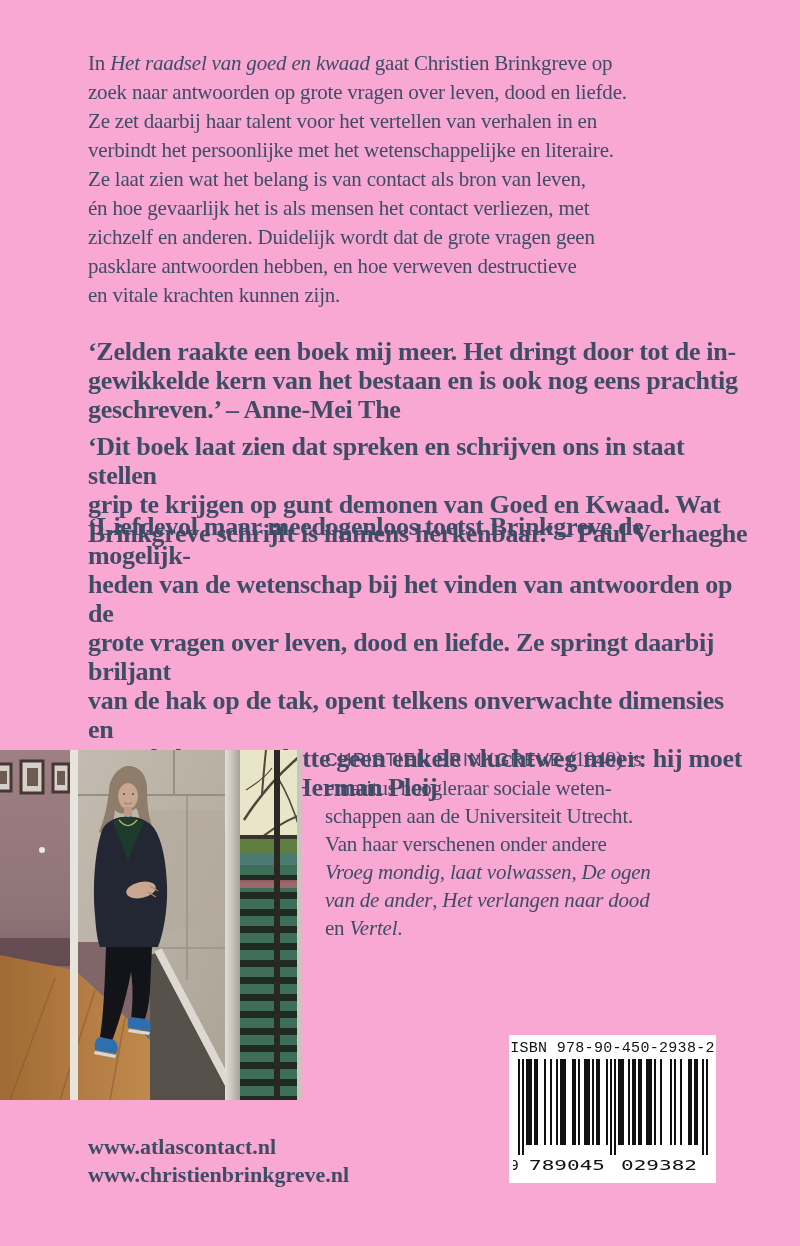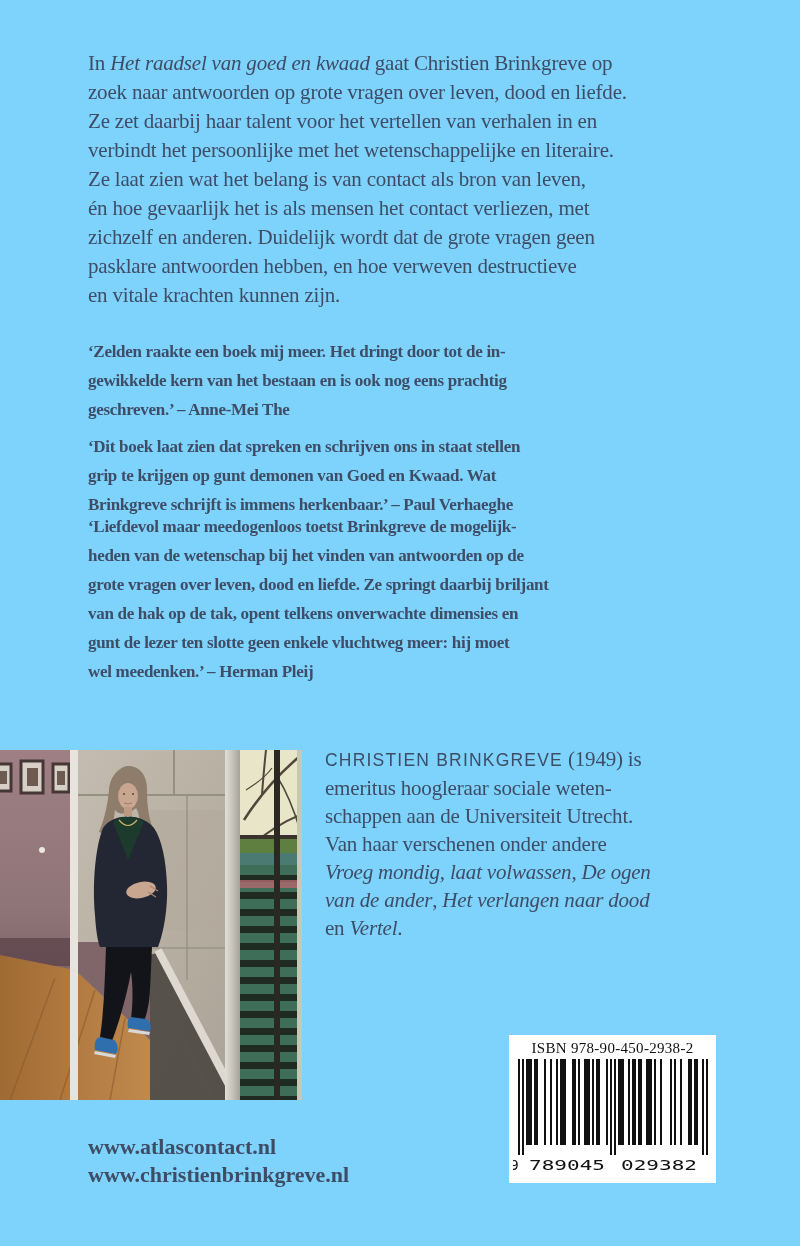--- a/index.html
+++ b/index.html
@@ -1,26 +1,26 @@
 <!DOCTYPE html>
 <html><head>
 <meta charset="utf-8">
 <style>
   html,body{margin:0;padding:0;background:#ccd6e8;}
   .cover{
     position:relative;width:800px;height:1246px;overflow:hidden;
-    background:#7dd3fc;color:#3e4c66;
+    background:#f9a8d4;color:#3e4c66;
     font-family:"Liberation Serif", serif;
   }
   .text-block{
     position:absolute;white-space:pre-line;
     font-size:21px;line-height:29px;letter-spacing:-0.2px;
   }
   .blurb{left:88px;top:49px;width:660px;}
-  .quote{font-weight:bold;font-size:17px;letter-spacing:-0.3px;width:660px;left:88px;}
+  .quote{font-weight:bold;font-size:26px;letter-spacing:-0.3px;width:660px;left:88px;}
   .q1{top:337px;}
   .q2{top:432px;}
   .q3{top:512px;}
   .italic{font-style:italic;}
   .bio{left:325px;top:745px;width:420px;line-height:28px;}
   .bio .caps{
     font-family:"Liberation Sans", sans-serif;
     font-size:17.5px;letter-spacing:1.2px;
   }
   .websites{
@@ -28,21 +28,21 @@
     font-weight:bold;font-size:22px;line-height:28px;
   }
   .websites a{display:block;color:#3e4c66;text-decoration:none;}
 
   
   .barcode{
     position:absolute;left:509px;top:1035px;width:207px;height:148px;
     background:#ffffff;text-align:center;
   }
   .isbn{
-    font-family:Liberation Serif, serif;
+    font-family:Liberation Mono, monospace;
     font-size:15px;color:#111111;margin-top:5px;letter-spacing:0.3px;
   }
   .bars{display:block;margin:2px auto 0 auto;}
   .bc-digit{
     font-family:"DejaVu Sans Mono", monospace;
     font-size:14.5px;fill:#111111;
   }
 
   
   .photo{position:absolute;left:0;top:750px;width:302px;height:350px;display:block;}

